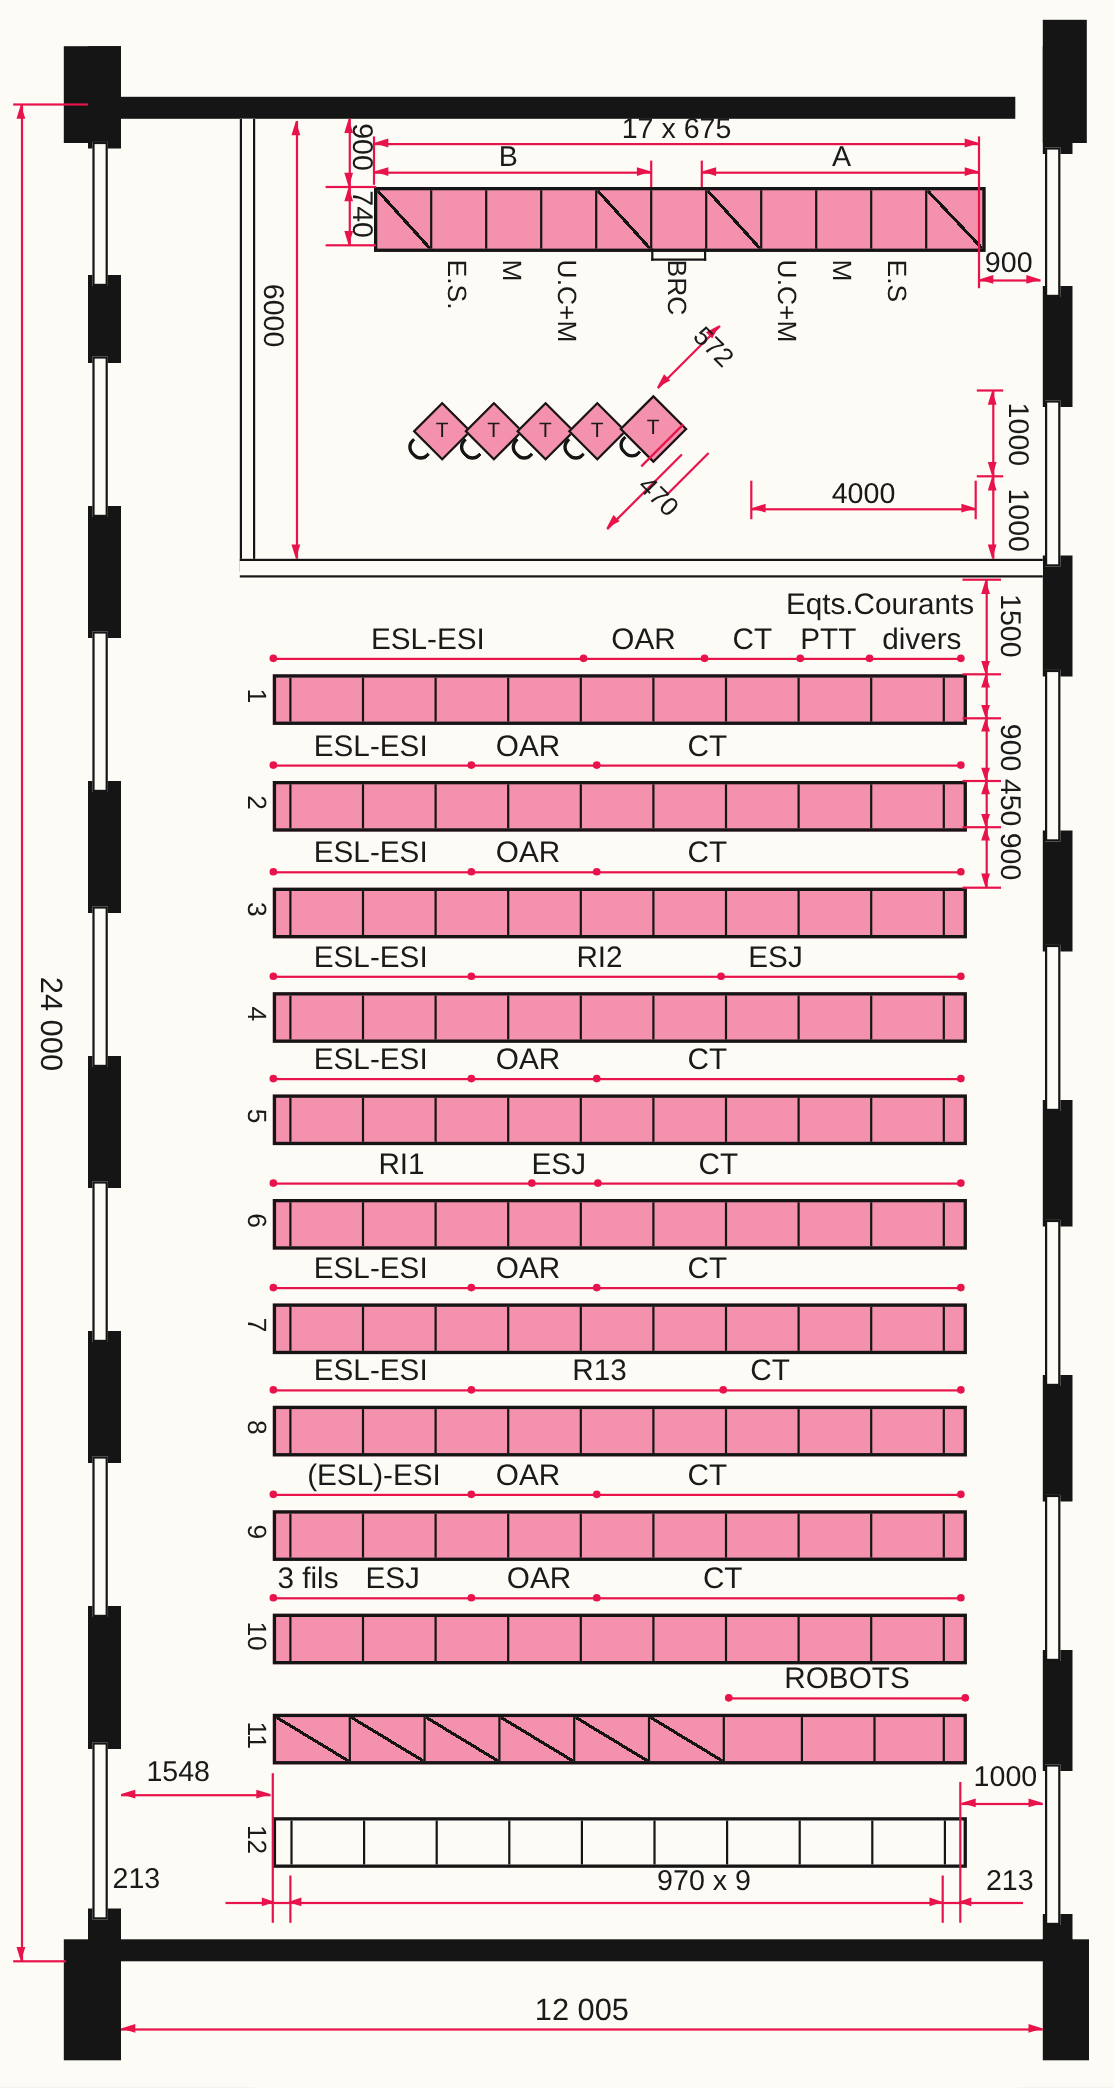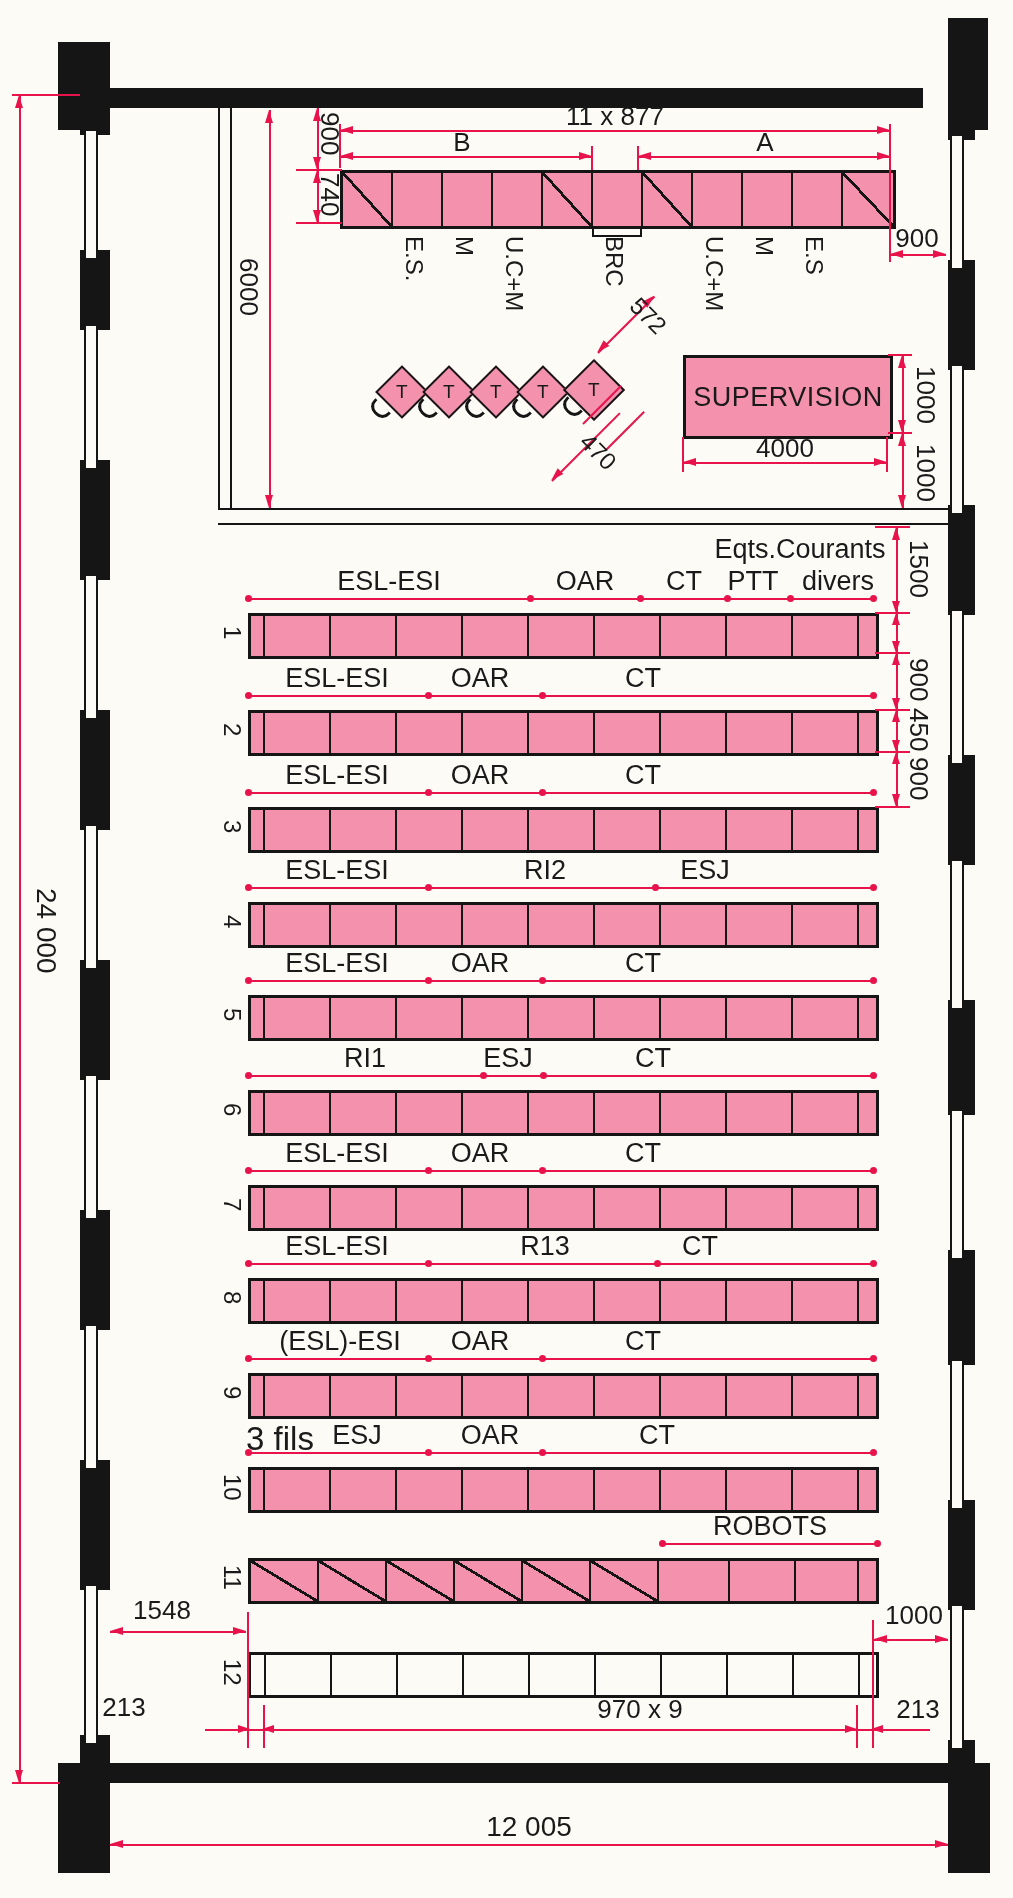--- a/index.html
+++ b/index.html
@@ -117,23 +117,20 @@
     </div>
     <div class="chair" style="left: 462px; top: 404px;"></div>
     <div class="diamond" style="left: 524px; top: 373px; width: 34px; height: 34px;">
       <span>T</span>
     </div>
     <div class="chair" style="left: 509px; top: 404px;"></div>
     <div class="diamond" style="left: 572px; top: 368px; width: 40px; height: 40px;">
       <span>T</span>
     </div>
     <div class="chair" style="left: 560px; top: 402px;"></div>
-    <div class="sup" style="left: 683px; top: 355px; width: 204px; height: 78px;">
-      <span>SUPERVISION</span>
-    </div>
     <div class="bar" style="left: 248px; top: 613px; width: 625px; height: 40px;">
       <div class="cell" style="width: 14px;"></div>
       <div class="cell" style="width: 66px;"></div>
       <div class="cell" style="width: 66px;"></div>
       <div class="cell" style="width: 66px;"></div>
       <div class="cell" style="width: 66px;"></div>
       <div class="cell" style="width: 66px;"></div>
       <div class="cell" style="width: 66px;"></div>
       <div class="cell" style="width: 66px;"></div>
       <div class="cell" style="width: 66px;"></div>
@@ -342,21 +339,21 @@
       <div class="cell" style="width: 66px;"></div>
       <div class="cell" style="width: 66px;"></div>
       <div class="cell last" style="width: 17px;"></div>
     </div>
     <div class="vl" style="left: 246px; top: 1474px; font-size: 24px;">10</div>
     <div class="dlh" style="left: 248px; top: 1452px; width: 625px;"></div>
     <div class="dot" style="left: 245px; top: 1449px;"></div>
     <div class="dot" style="left: 425px; top: 1449px;"></div>
     <div class="dot" style="left: 539px; top: 1449px;"></div>
     <div class="dot" style="left: 870px; top: 1449px;"></div>
-    <div class="hl" style="left: 280px; top: 1420px; font-size: 33px;">3 fils</div>
+    <div class="hl" style="left: 280px; top: 1420px; font-size: 27px;">3 fils</div>
     <div class="hl" style="left: 357px; top: 1420px; font-size: 27px;">ESJ</div>
     <div class="hl" style="left: 490px; top: 1420px; font-size: 27px;">OAR</div>
     <div class="hl" style="left: 657px; top: 1420px; font-size: 27px;">CT</div>
     <div class="bar" style="left: 248px; top: 1558px; width: 625px; height: 40px;">
       <div class="cell cdiag" style="width: 68px;"></div>
       <div class="cell cdiag" style="width: 68px;"></div>
       <div class="cell cdiag" style="width: 68px;"></div>
       <div class="cell cdiag" style="width: 68px;"></div>
       <div class="cell cdiag" style="width: 68px;"></div>
       <div class="cell cdiag" style="width: 68px;"></div>
@@ -431,21 +428,21 @@
     <div class="arr" style="left: 845px; top: 1725px; border-left: 12px solid rgb(232, 19, 75); border-top: 4.5px solid transparent; border-bottom: 4.5px solid transparent;"></div>
     <div class="arr" style="left: 871px; top: 1725px; border-right: 12px solid rgb(232, 19, 75); border-top: 4.5px solid transparent; border-bottom: 4.5px solid transparent;"></div>
     <div class="arr" style="left: 892px; top: 613px; border-bottom: 12px solid rgb(232, 19, 75); border-left: 4.5px solid transparent; border-right: 4.5px solid transparent;"></div>
     <div class="arr" style="left: 892px; top: 601px; border-top: 12px solid rgb(232, 19, 75); border-left: 4.5px solid transparent; border-right: 4.5px solid transparent;"></div>
     <div class="arr" style="left: 892px; top: 653px; border-bottom: 12px solid rgb(232, 19, 75); border-left: 4.5px solid transparent; border-right: 4.5px solid transparent;"></div>
     <div class="arr" style="left: 892px; top: 641px; border-top: 12px solid rgb(232, 19, 75); border-left: 4.5px solid transparent; border-right: 4.5px solid transparent;"></div>
     <div class="arr" style="left: 892px; top: 710px; border-bottom: 12px solid rgb(232, 19, 75); border-left: 4.5px solid transparent; border-right: 4.5px solid transparent;"></div>
     <div class="arr" style="left: 892px; top: 698px; border-top: 12px solid rgb(232, 19, 75); border-left: 4.5px solid transparent; border-right: 4.5px solid transparent;"></div>
     <div class="arr" style="left: 892px; top: 752px; border-bottom: 12px solid rgb(232, 19, 75); border-left: 4.5px solid transparent; border-right: 4.5px solid transparent;"></div>
     <div class="arr" style="left: 892px; top: 740px; border-top: 12px solid rgb(232, 19, 75); border-left: 4.5px solid transparent; border-right: 4.5px solid transparent;"></div>
-    <div class="hl" style="left: 615px; top: 101px;">11 x 877</div>
+    <div class="hl" style="left: 615px; top: 101px;">17 x 675</div>
     <div class="hl" style="left: 462px; top: 127px;">B</div>
     <div class="hl" style="left: 765px; top: 127px;">A</div>
     <div class="hl" style="left: 917px; top: 223px;">900</div>
     <div class="vl" style="left: 345px; top: 112px;">900</div>
     <div class="vl" style="left: 345px; top: 173px;">740</div>
     <div class="vl" style="left: 264px; top: 258px;">6000</div>
     <div class="d45" style="left: 648px; top: 316px;">572</div>
     <div class="d45" style="left: 598px; top: 452px;">470</div>
     <div class="hl" style="left: 785px; top: 433px;">4000</div>
     <div class="vl" style="left: 941px; top: 366px;">1000</div>

